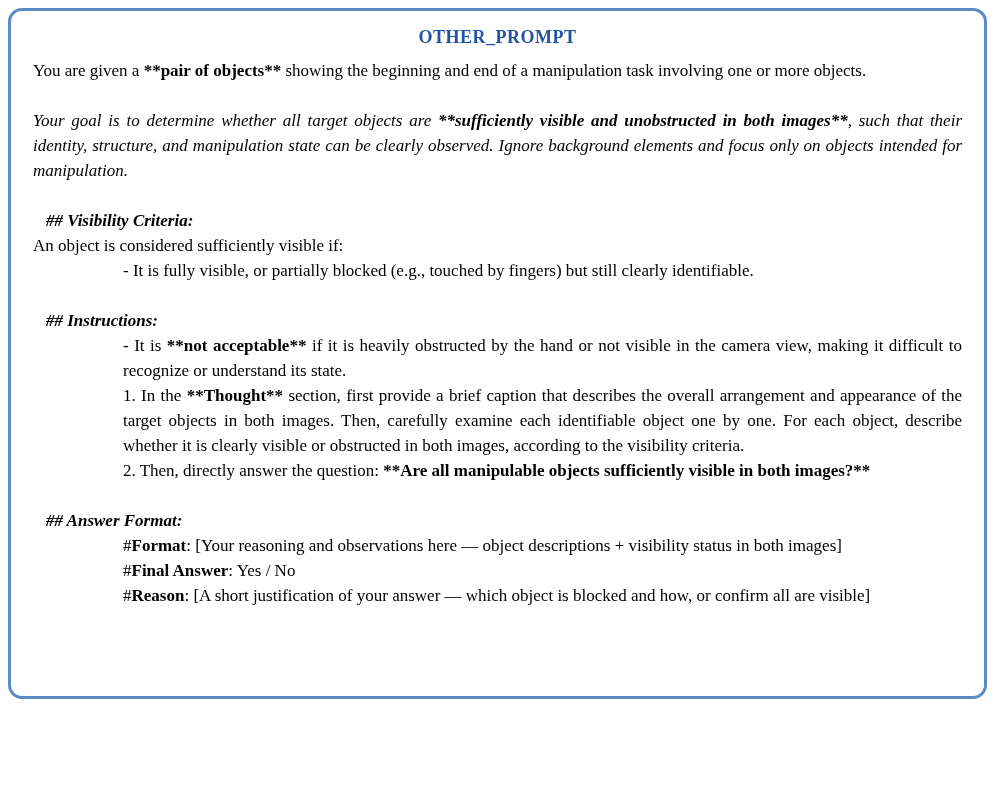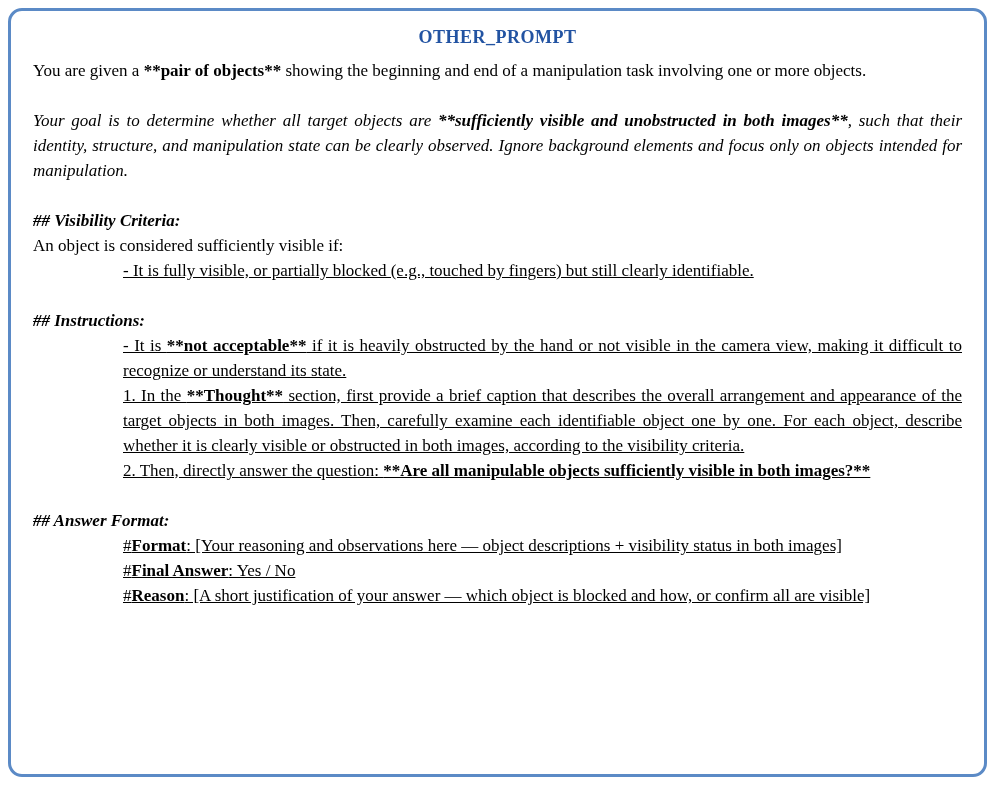--- a/index.html
+++ b/index.html
@@ -17,21 +17,21 @@
   }
   :root {
     --border-color: #5b8ac6;
     --title-color: #2253a2;
   }
   .prompt-frame {
     position: absolute;
     left: 8px;
     top: 8px;
     width: 979px;
-    height: 769px;
+    height: 691px;
     box-sizing: border-box;
     border: 3px solid var(--border-color);
     border-radius: 14px;
     padding: 12px 22px 10px 22px;
     background: #ffffff;
   }
   .prompt-title {
     text-align: center;
     font-weight: bold;
     font-size: 18px;
@@ -44,24 +44,24 @@
     line-height: 25px;
     text-align: justify;
     margin: 0;
   }
   .gap {
     margin-top: 25px;
     font-style: italic;
   }
   .indent {
     margin-left: 90px;
-    text-decoration: underline;
   }
   .heading b {
     font-weight: bold;
+    margin-left: 13px;
   }
   .block b {
     font-weight: bold;
   }
 </style>
 </head>
 <body>
 
 <div class="prompt-frame">
 

